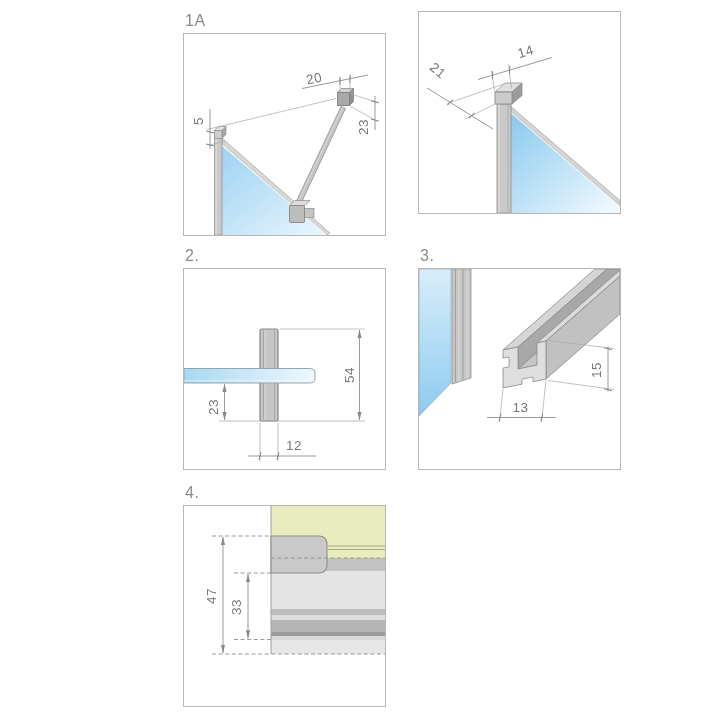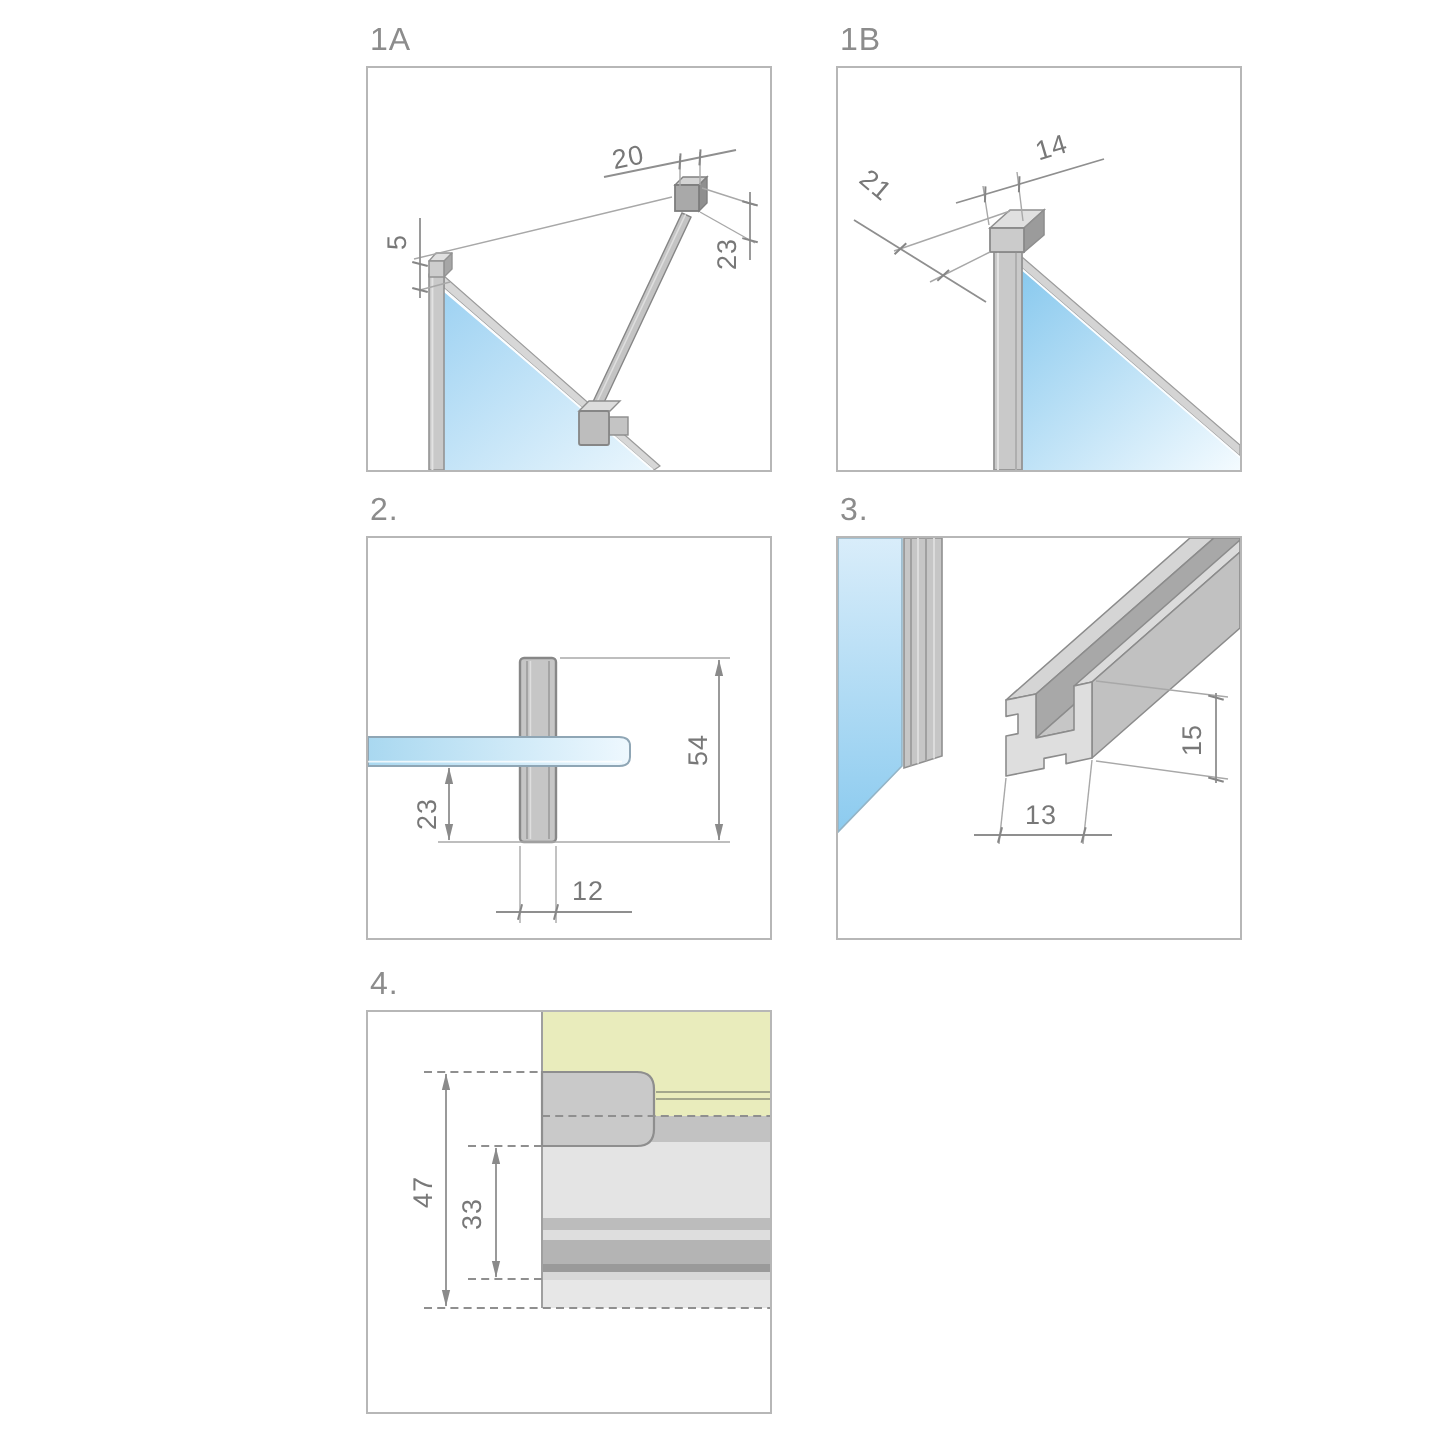--- a/index.html
+++ b/index.html
@@ -86,21 +86,20 @@
           <line class="dimline" x1="191" y1="62" x2="191" y2="96"></line>
           <line class="tick" x1="-4" y1="0" x2="4" y2="0" transform="translate(191 67.7) rotate(15)"></line>
           <line class="tick" x1="-4" y1="0" x2="4" y2="0" transform="translate(191 86.1) rotate(15)"></line>
           <text class="dimtxt" transform="translate(180 93) rotate(-90)" text-anchor="middle" dy="4">23</text>
         </g>
       </svg>
     </div>
   </div>
 
   <div class="panel" style="left:374px;top:11px;">
-    <div class="panel-label">1B</div>
     <div class="panel-box" style="width:201px;height:201px;">
       <svg width="201" height="201" viewBox="0 0 201 201">
         <defs>
           <linearGradient id="g1b" x1="0" y1="0" x2="1" y2="1">
             <stop offset="0" stop-color="#89c9ee"></stop>
               <stop offset="1" stop-color="#f4fbff"></stop>
           </linearGradient>
         </defs>
 
         <g>

